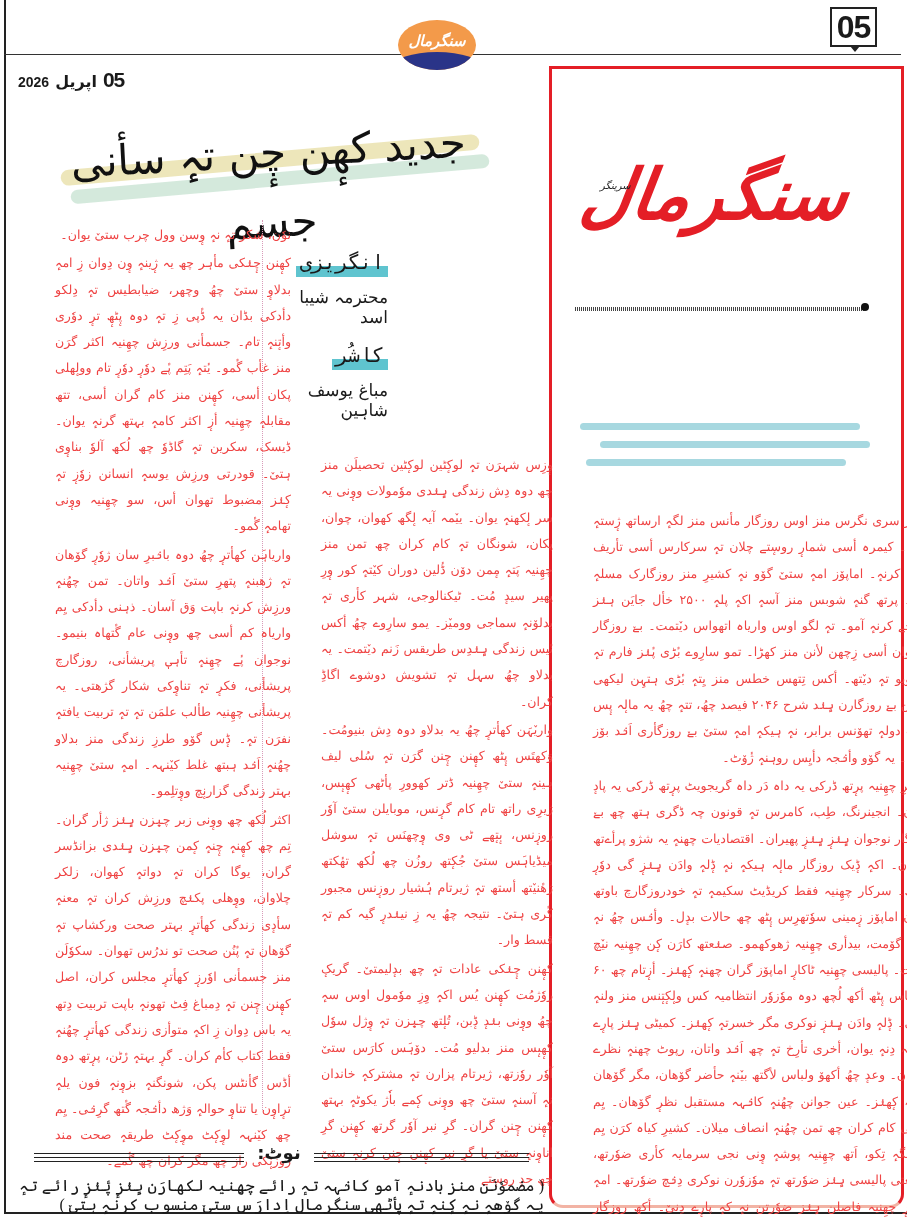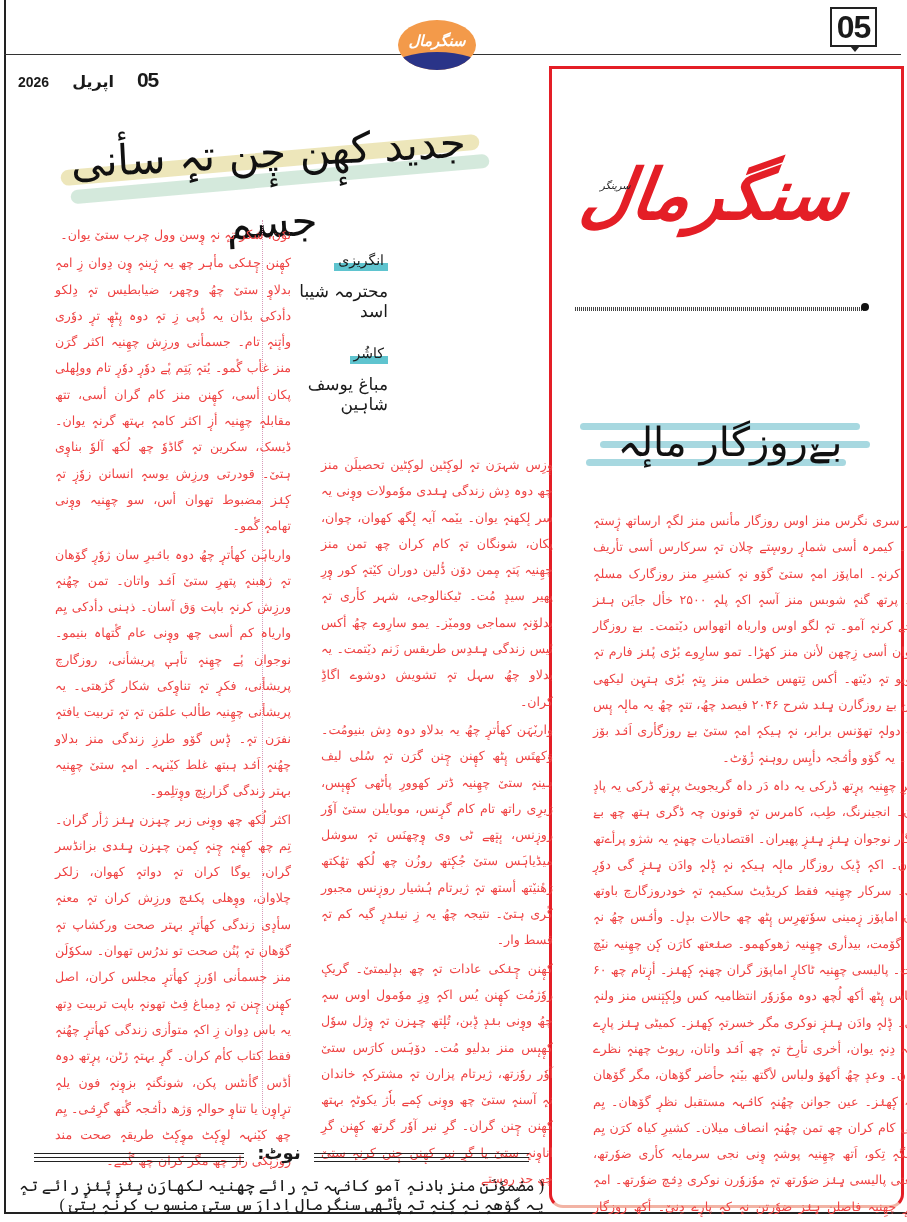--- a/index.html
+++ b/index.html
@@ -3,21 +3,21 @@
 <meta charset="utf-8">
 <style>
   * { box-sizing: border-box; margin: 0; padding: 0; }
   html, body { width: 907px; height: 1222px; background: #ffffff; overflow: hidden; }
   body { position: relative; font-family: "DejaVu Sans", sans-serif; color: #1a1a1a; }
 
   
   .left-rule { position: absolute; left: 4px; top: 0; width: 2px; height: 1212px; background: #222; }
   .bottom-rule { position: absolute; left: 4px; right: 0; top: 1212px; height: 2px; background: #222; }
   .header-line { position: absolute; left: 4px; right: 6px; top: 54px; height: 1px; background: #333; }
-  .date-line { position: absolute; left: 18px; top: 28px; direction: ltr; display: flex; align-items: baseline; gap: 23px; }
+  .date-line { position: absolute; left: 18px; top: 28px; direction: ltr; display: flex; align-items: baseline; gap: 6px; }
   .date-year { font-family: "Liberation Sans", sans-serif; font-weight: bold; font-size: 14px; }
   .date-month { font-family: "DejaVu Sans", sans-serif; font-weight: bold; font-size: 16px; direction: rtl; margin-top: 44px; }
   .date-day { font-family: "Liberation Sans", sans-serif; font-weight: bold; font-size: 21px; letter-spacing: -1px; }
   .masthead-logo { position: absolute; left: 398px; top: 20px; width: 78px; height: 50px; border-radius: 50%; overflow: hidden; background: #f39a4a; }
   .masthead-logo .wave { position: absolute; left: -6px; right: -6px; bottom: -12px; height: 30px; background: #2a3488; border-radius: 50% 50% 0 0; }
   .masthead-logo .logo-text { position: absolute; left: 0; right: 0; top: 12px; text-align: center; color: #fff; font-size: 15px; font-weight: bold; direction: rtl; font-family: "DejaVu Serif", serif; font-style: italic; }
   .page-number { position: absolute; left: 830px; top: 7px; width: 47px; height: 40px; border: 2px solid #222; background: #fff; text-align: center; font-family: "Liberation Sans", sans-serif; font-weight: bold; font-size: 32px; line-height: 36px; letter-spacing: -1px; }
   .page-number::after { content: ""; position: absolute; left: 18px; bottom: -7px; width: 0; height: 0; border-left: 5px solid transparent; border-right: 5px solid transparent; border-top: 6px solid #222; }
 
   
@@ -38,21 +38,21 @@
   .col-mid { left: 288px; top: 452px; width: 232px; font-size: 12.6px; line-height: 26.3px; }
   .col-left { left: 22px; top: 222px; width: 236px; font-size: 12.6px; line-height: 26.3px; }
 
   
   .article-title-wrap { position: absolute; left: 50px; top: 100px; width: 480px; height: 110px; }
   .article-brush-1 { position: absolute; left: 10px; top: 52px; width: 420px; height: 16px; background: #ebe3b2; transform: rotate(-5deg); border-radius: 8px; opacity: .9; }
   .article-brush-2 { position: absolute; left: 20px; top: 72px; width: 420px; height: 14px; background: #cfe7d8; transform: rotate(-5deg); border-radius: 8px; opacity: .9; }
   .article-title { position: absolute; left: 20px; right: 60px; top: 18px; text-align: center; font-size: 42px; line-height: 70px; direction: rtl; font-family: "DejaVu Serif", serif; color: #111; transform: rotate(-3deg); }
 
   .credit { position: absolute; left: 298px; width: 90px; direction: rtl; text-align: right; }
-  .credit-label { display: inline-block; font-family: Liberation Serif, serif; font-size: 14px; padding: 0 4px 2px; background: linear-gradient(to top, #5fc4cf 0 40%, transparent 40%); }
+  .credit-label { display: inline-block; font-family: Liberation Mono, monospace; font-size: 20px; padding: 0 4px 2px; background: linear-gradient(to top, #5fc4cf 0 40%, transparent 40%); }
   .credit-name { font-family: "DejaVu Serif", serif; font-size: 17px; margin-top: 10px; }
 
   .column-divider { position: absolute; left: 262px; top: 220px; width: 1px; height: 890px; border-left: 1px dotted #d99ab8; }
 
   
   .note-wrap { position: absolute; left: 14px; top: 1140px; width: 530px; height: 60px; }
   .note-rules { position: absolute; top: 13px; height: 9px; border-top: 1.5px solid #222; border-bottom: 1.5px solid #222; }
   .note-rules::after { content: ""; position: absolute; left: 0; right: 0; top: 2.5px; height: 1px; background: #222; }
   .note-label { position: absolute; left: 240px; top: 2px; width: 50px; text-align: center; font-family: "DejaVu Sans", sans-serif; font-weight: bold; font-size: 18px; direction: rtl; }
   .note-text { position: absolute; left: 0; right: 0; top: 36px; direction: rtl; text-align: right; font-family: Liberation Serif, serif; font-size: 16px; }
@@ -83,21 +83,20 @@
   <span class="brand-main">سنگرمال</span>
   <span class="brand-sub">سرینگر</span>
 </div>
 <div class="dot-leader"></div>
 <div class="dot-leader-end"></div>
 
 <div class="section-title-wrap">
   <div class="brush" style="left:0;top:28px;width:280px;"></div>
   <div class="brush" style="left:20px;top:46px;width:270px;"></div>
   <div class="brush" style="left:6px;top:64px;width:260px;"></div>
-  <div class="section-title">بےٚروزگار مالٕہ</div>
 </div>
 
 <div class="col col-right">
   <p>شہر سری نگرس منز اوس روزگار مأنس منز لگہٕ ارساتھ ژٕستہٕ آمت۔ کیمرہ أسی شمارٕ روسٕتے چلان تہٕ سرکارس أسی تأریف یوان کرنہٕ۔ اماپوٚز امہٕ ستیٚ گوٚو نہٕ کشیرِ منز روزگارک مسلہٕ حل۔ پرتھ گنہٕ شوبس منز آسہٕ اکہٕ پلہٕ ۲۵۰۰ خأل جایَن ہنٛز وبھٕجے کرنہٕ آمو۔ تہٕ لگو اوس واریاہ اتھواس دیٚتمت۔ بےٚ روزگار نوجوان أسی زِچھن لأنن منز کھڑا۔ تمو سارِوے بٔڑی پٔنٛز فارم تہٕ انٹرویو تہٕ دیٚتھ۔ أکس تِتھس خطس منز یِتہٕ بٔڑی ہتہِن لیکھی ہتہِن بےٚ روزگارن ہٕنٛد شرح ۲۰۴۶ فیصد چھُ، تتہٕ چھُ یہ مالٕہ پٕس شُب دولہٕ تھوٚنس برابر، نہٕ ہیکہٕ امہٕ ستیٚ بےٚ روزگأری اَنٛد بوٚز لگتھ۔ یہ گوٚو وأنٛجہ دأیِس روہنہٕ ژٔوٚٹ۔</p>
   <p>کشیرِ چھِنیہ پرٕتھ ڈرکی یہ داہ دَر داہ گریجویٹ پرٕتھ ڈرکی یہ پادٕ کران۔ انجینرنگ، طِب، کامرس تہٕ قونون چہ ڈگری ہتھ چھ بےٚ روزگار نوجوان ہٕنٛزٕ ہٕنٛزٕ پھیران۔ اقتصادیات چھنہٕ یہ شژو پرأےتھ ہیکان۔ اکہٕ ڈٕیک روزگار مالٕہ ہیکہٕ نہٕ ڈٕلہٕ وادَن ہٕنٛزٕ گی دوٗرٕ کرتھ۔ سرکار چھِنیہ فقط کریڈیٹ سکیمہٕ تہٕ خودروزگارچ باوتھ کران اماپوٚز زٕمینی سوٗتھرِس پٕٹھ چھ حالات بدٕل۔ وأنٛس چھُ نہٕ وأتن گوٚمت، بیدأری چھِنیہ ژھوکھمو۔ صنٛعتھ کارَن کٕن چھِنیہ نیٚچ سوٗت۔ پالیسی چھِنیہ ٹاکارٕ اماپوٚز گران چھنہٕ کٕھنٛز۔ أزٕتام چھ ۶۰ ریساس پٕٹھ أکھ لُچھ دوہ موٗزوٗر انتظامیہ کس ولٕکٕتٕنس منز ولنہٕ آمٕتی۔ ڈٕلہٕ وادَن ہٕنٛزٕ نوکری مگر خسرتہٕ کٕھنٛز۔ کمیٹی ہٕنٛز پارٕے چھِنیہ دِنہٕ یوان، أخری تأرِخ تہٕ چھ اَنٛد واتان، رپوٹ چھنہٕ نظرے گوٚھان۔ وعدٕ چھُ أکھوٚ ولباس لأگتھ بیٚنہٕ حأضر گوٚھان، مگر گوٚھان چھُنہٕ کٕھنٛز۔ عین جوانن چھُنہٕ کانٛہہ مستقبل نظرٕ گوٚھان۔ یِم اصلی کام کران چھ تمن چھُنہٕ انصاف میلان۔ کشیرِ کیاہ کرَن یِم ژھونگہٕ تِکو، اَتھ چھِنیہ پوشہٕ وٕنی نجی سرمایہ کأری ضوٗرتھ، صنٛعتی پالیسی ہٕنٛز ضوٗرتھ تہٕ موٗزوٗرن نوکری دِنٛچ ضوٗرتھ۔ امہٕ کھأترٕ چھِنیہ فاصلن ہٕنٛز ضوٗرتن نہٕ کہٕ پارٕے دِنیٚ۔ أکھ روزگار مالٕہ چھُ اکہٕ دوہ کھأترٕ حرکت کران مگر سرکارس پزٕ اعتاد پأدٕ کرُن۔</p>
 </div>
 
 <div class="article-title-wrap">
   <div class="article-brush-1"></div>
   <div class="article-brush-2"></div>

